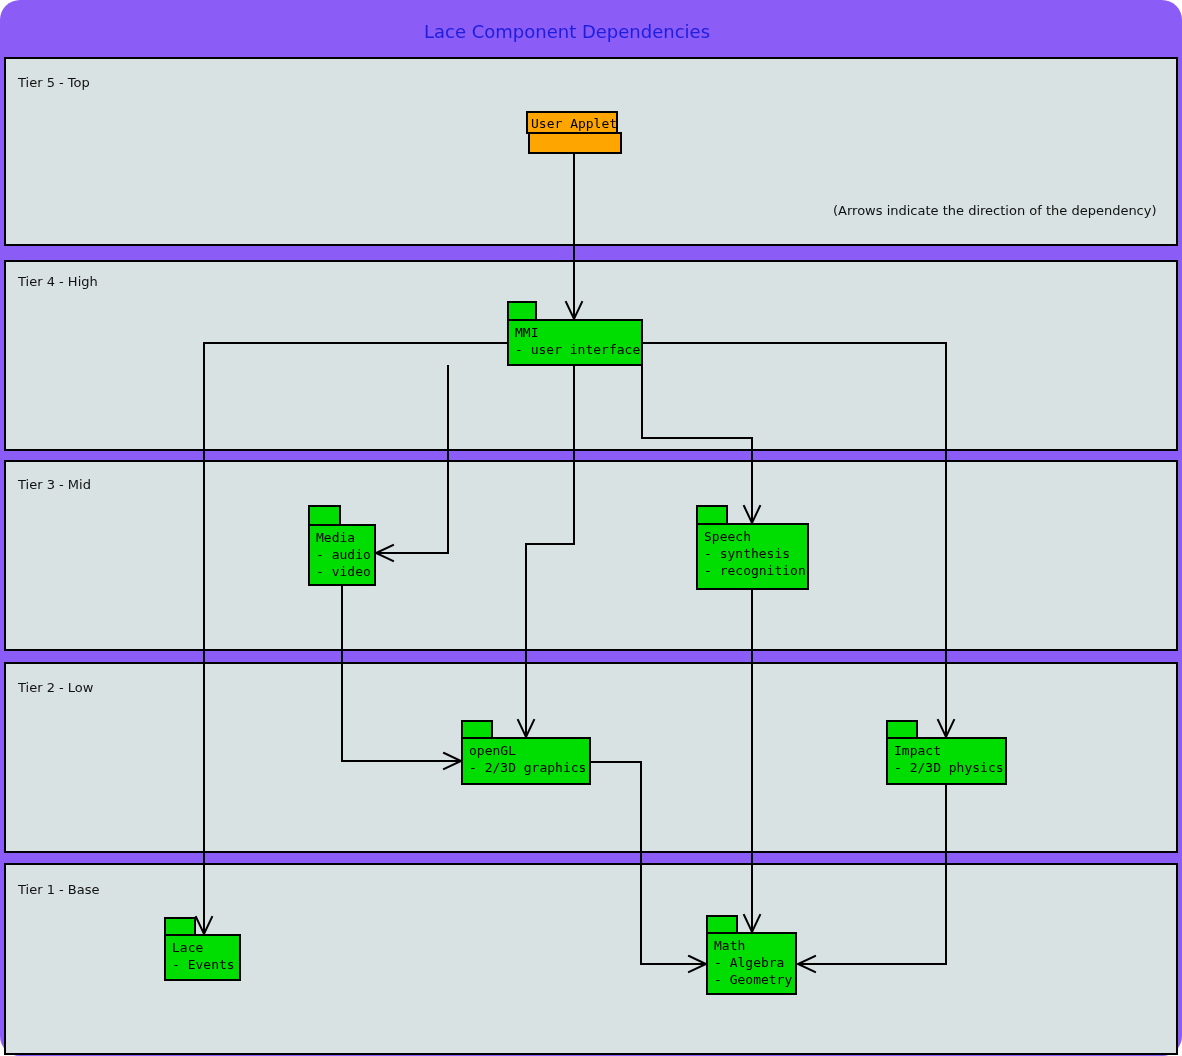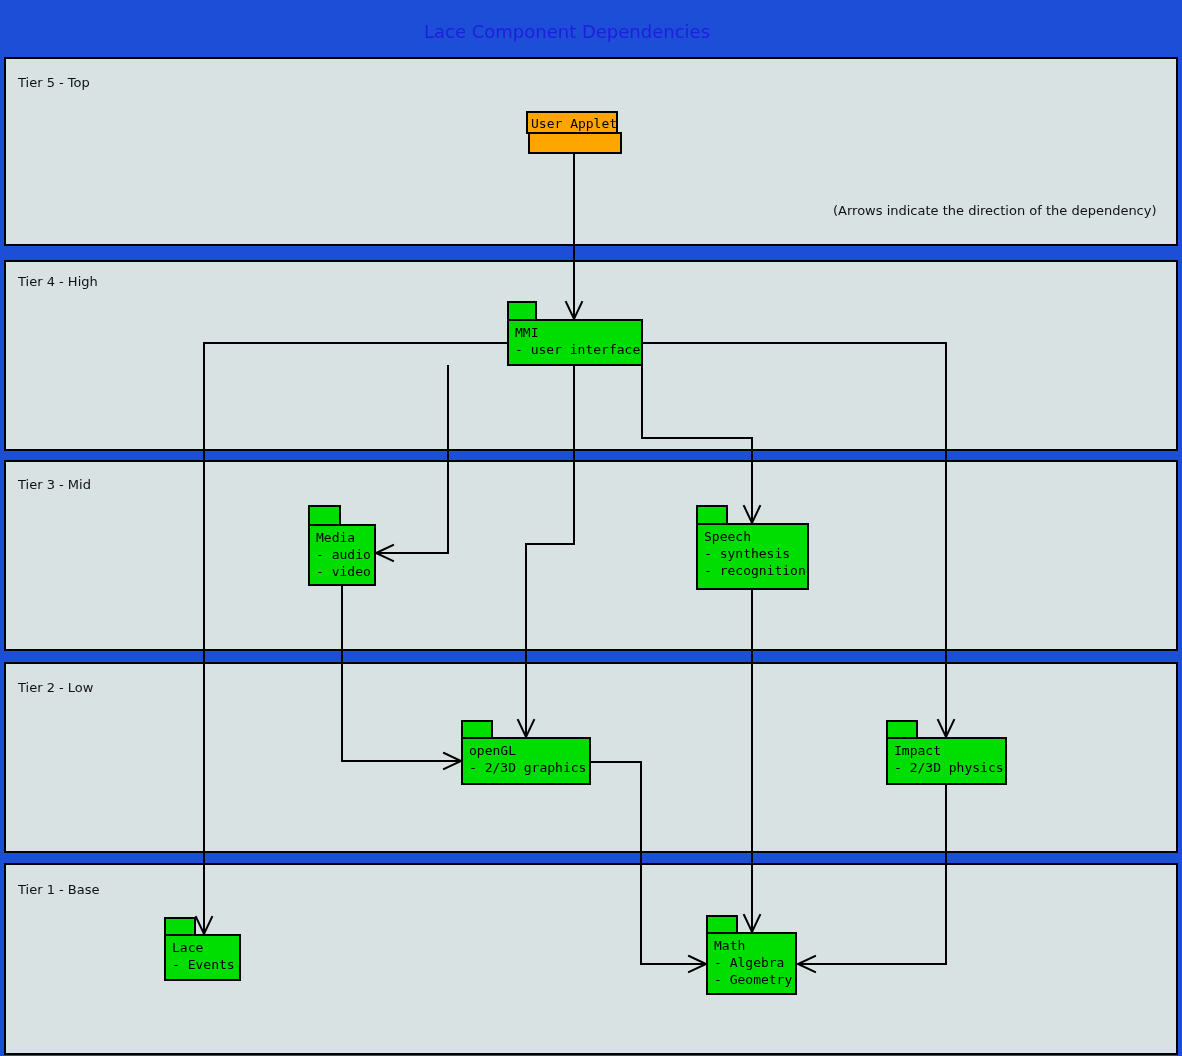--- a/index.html
+++ b/index.html
@@ -1,17 +1,17 @@
 <!DOCTYPE html>
 <html><head>
 <meta charset="utf-8">
 <style>
   html,body{margin:0;padding:0;background:#ffffff;}
-  .stage{position:relative;width:1182px;height:1056px;background:#1d4ed8;
-         font-family:"DejaVu Sans",sans-serif;}
+  .stage{position:relative;width:1182px;height:1056px;background:#8b5cf6;
+         font-family:"DejaVu Sans",sans-serif;border-radius:20px;}
   svg{display:block;}
   .tier-band{stroke:#000000;stroke-width:2;}
   .tier-label{font-family:"DejaVu Sans",sans-serif;font-size:13px;fill:#111111;}
   .annotation{font-family:"DejaVu Sans",sans-serif;font-size:13px;fill:#111111;}
   .diagram-title{font-family:"DejaVu Sans",sans-serif;font-size:18px;}
   .pkg{stroke:#000000;stroke-width:2;}
   .pkg-text{font-family:"DejaVu Sans Mono",monospace;font-size:13px;fill:#000000;}
   .edge{fill:none;stroke:#000000;stroke-width:2;}
   .arrowhead{fill:none;stroke:#000000;stroke-width:2;stroke-linecap:square;}
 </style>

